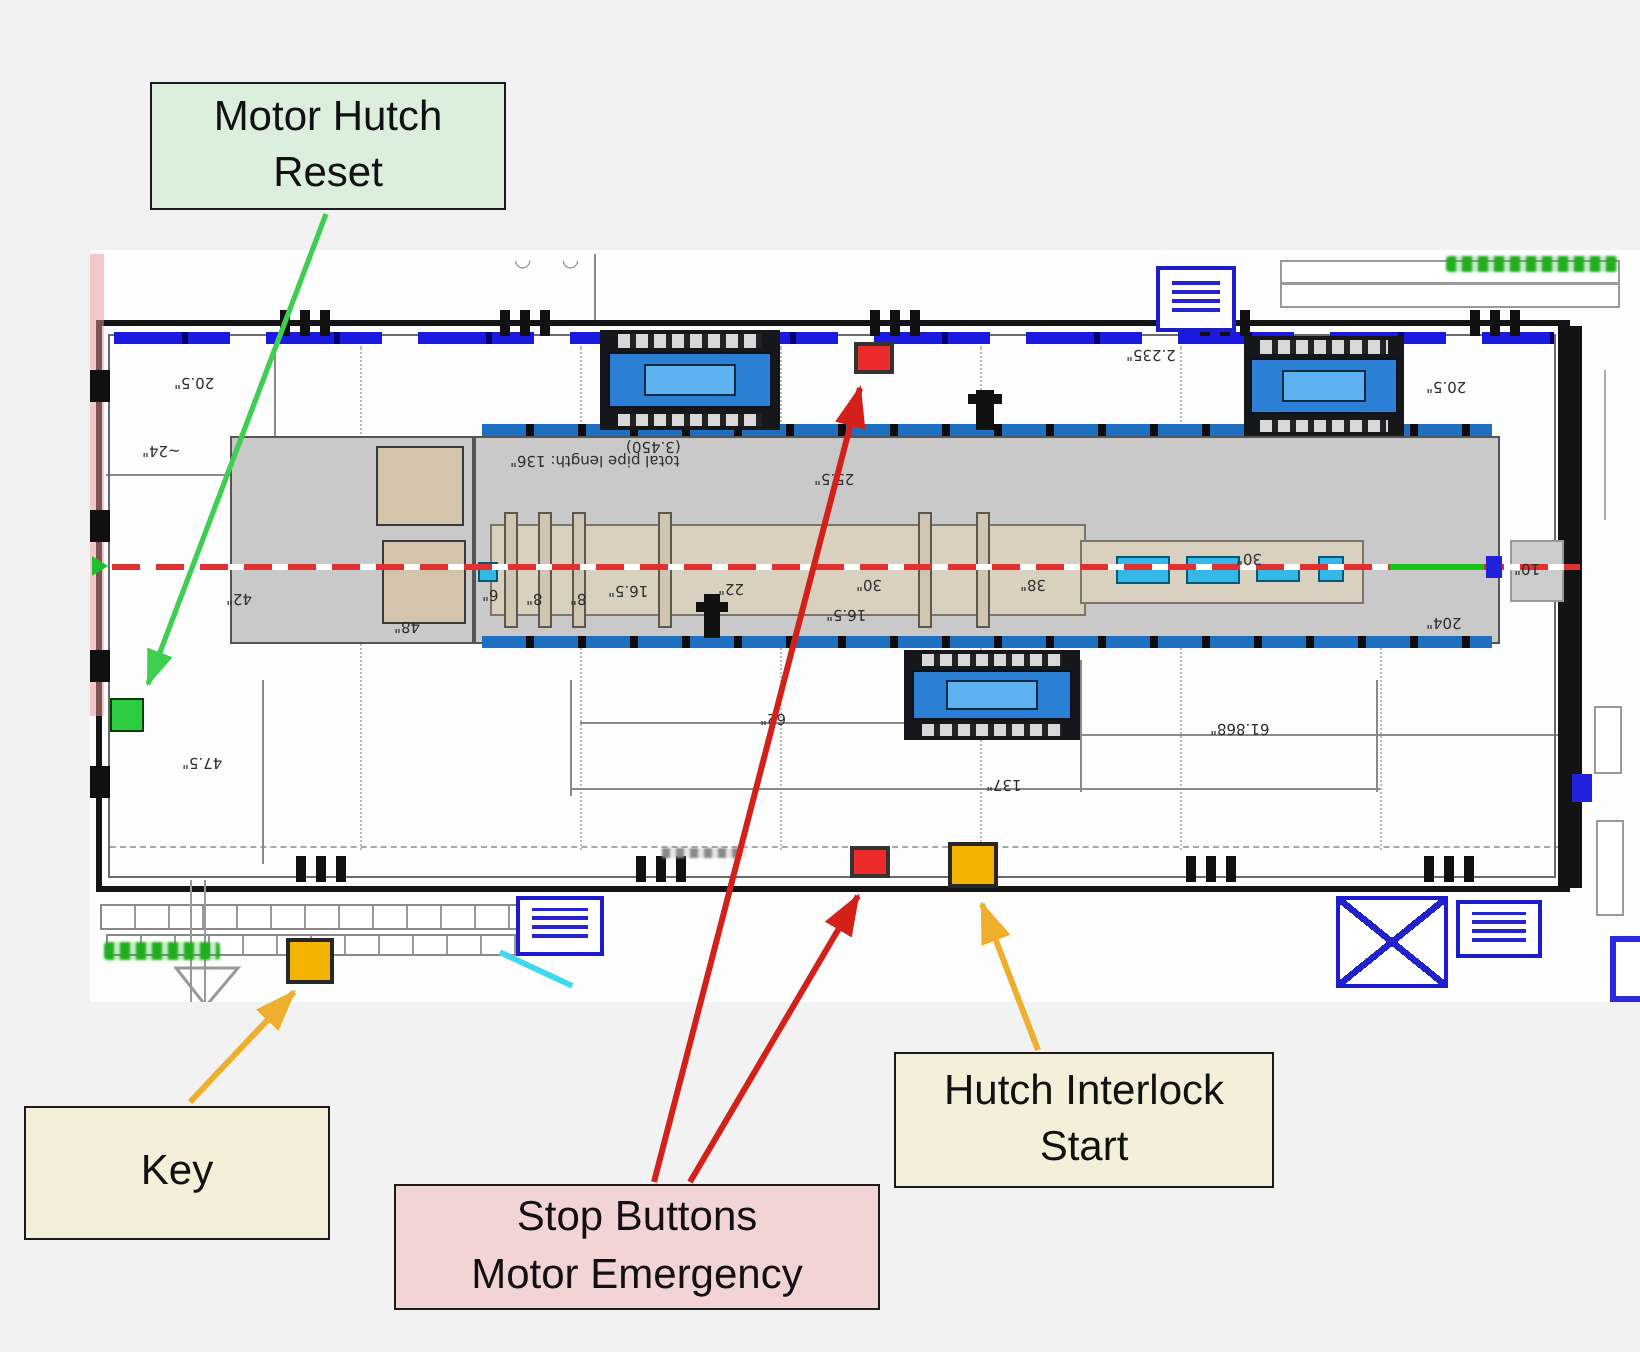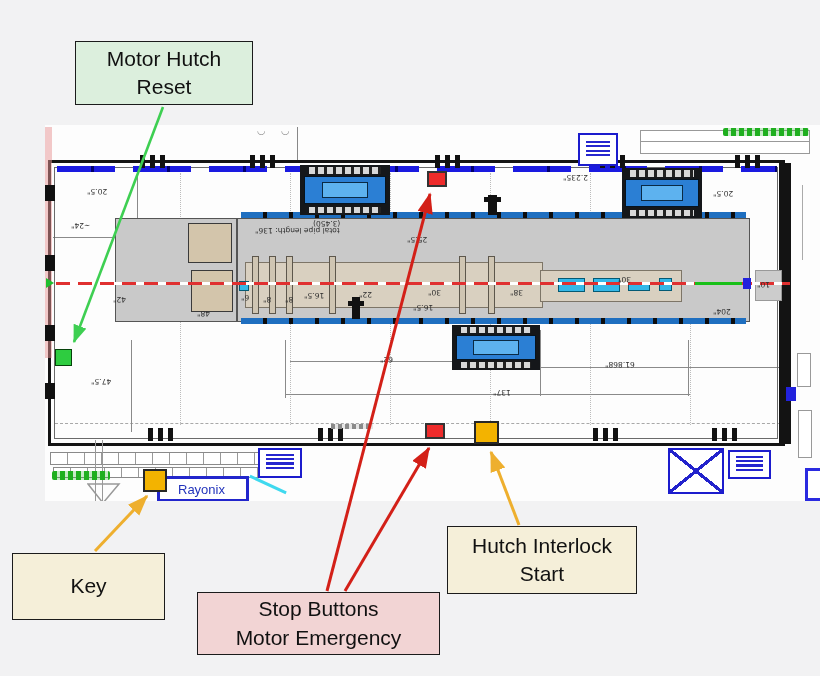--- a/index.html
+++ b/index.html
@@ -170,23 +170,20 @@
 
   <div class="abs underrail" style="left:5px;top:327px;width:242px;height:13px"></div>
   <div class="abs underrail" style="left:8px;top:342px;width:232px;height:11px"></div>
   <div class="abs door-lines" style="left:50px;top:315px;width:8px;height:62px"></div>
   <svg class="abs" style="left:42px;top:358px" width="34" height="22">
     <polygon points="1,1 32,1 16,20" fill="none" stroke="#999" stroke-width="1.5"></polygon>
   </svg>
   <div class="abs squig-green" style="left:7px;top:346px;width:58px;height:9px"></div>
   <div class="abs squig-gray" style="left:286px;top:299px;width:42px;height:5px"></div>
 
-  <div class="abs rayonix" style="left:112px;top:351px;width:92px;height:26px">
-    <span>Rayonix</span>
-  </div>
   <div class="abs pps" style="left:213px;top:323px;width:44px;height:30px">
       <i></i>
     </div>
   <div class="abs" style="left:203px;top:358px;width:40px;height:3px;background:#3fd9ef;transform:rotate(25deg)"></div>
   <div class="abs envelope" style="left:623px;top:323px;width:56px;height:46px"></div>
   <div class="abs pps" style="left:683px;top:325px;width:43px;height:29px">
       <i></i>
     </div>
 
   <div class="abs" style="left:741px;top:262px;width:10px;height:14px;background:#2222dd"></div>

